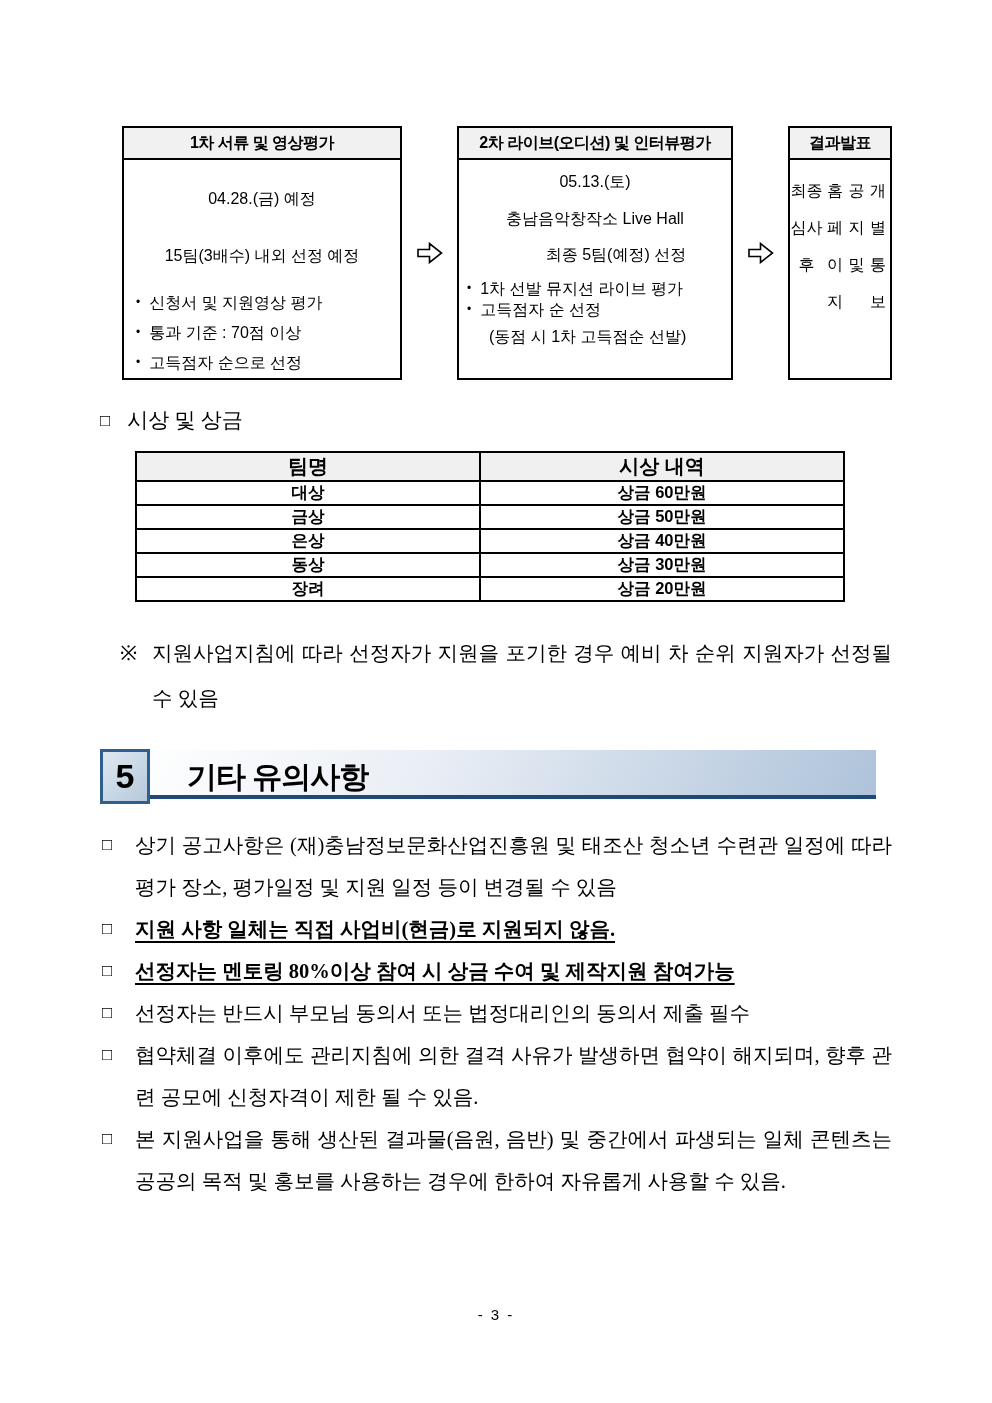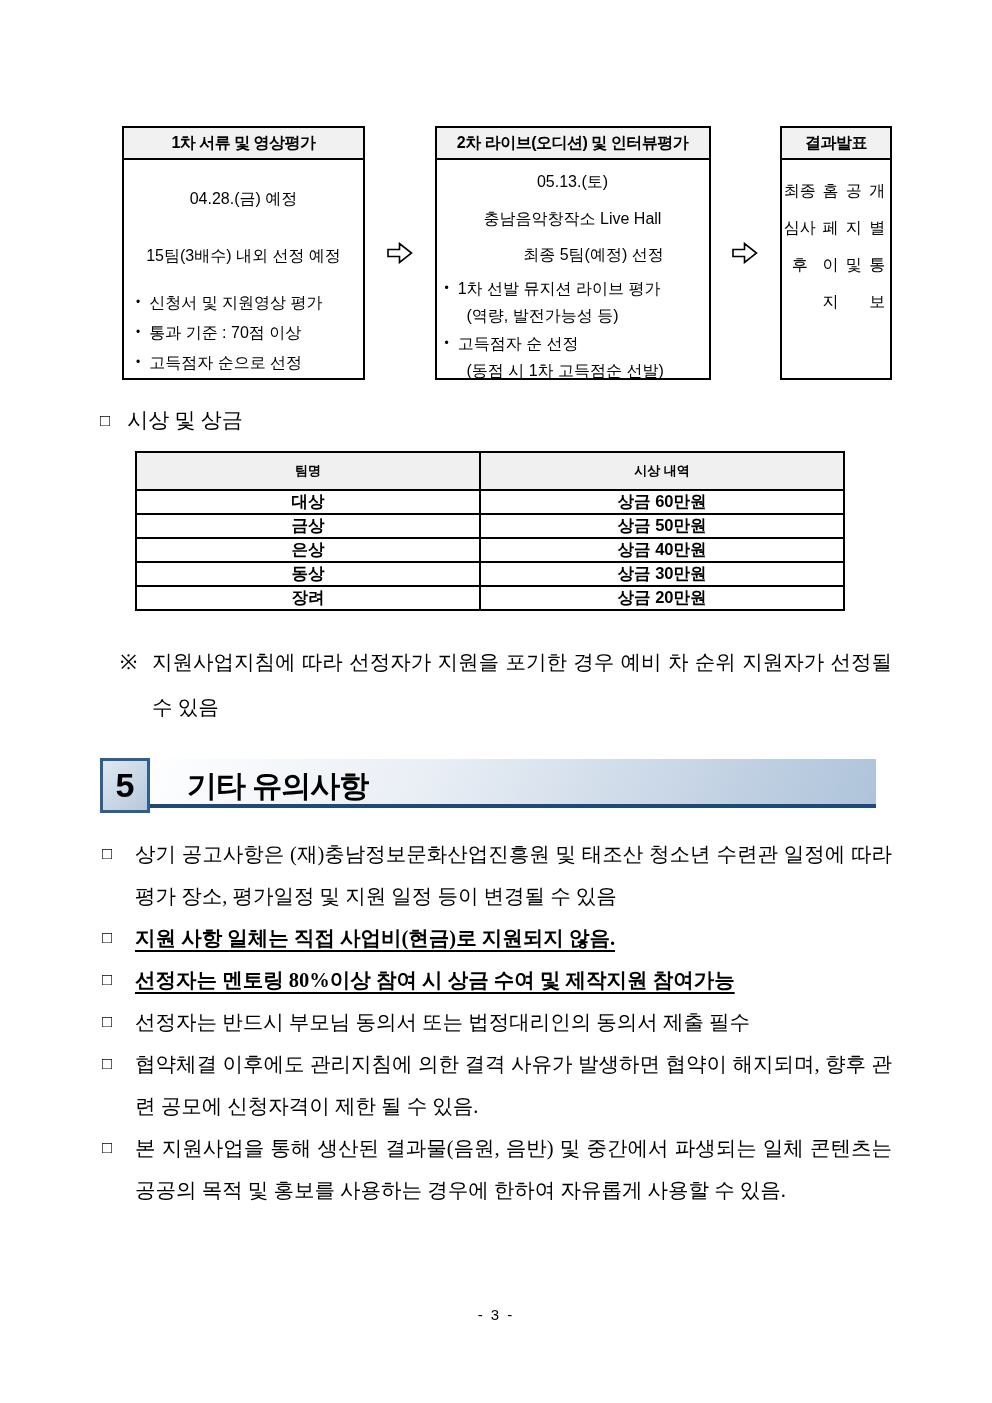--- a/index.html
+++ b/index.html
@@ -9,21 +9,21 @@
     font-family:"Liberation Serif","DejaVu Serif",serif; color:#000; overflow:hidden;
   }
   .content { padding:126px 100px 0 100px; }
 
   
   .flow { display:flex; align-items:stretch; margin-left:22px; height:254px; }
   .flow-box {
     border:2px solid #000; display:flex; flex-direction:column; background:#fff;
     font-family:"Liberation Sans","DejaVu Sans",sans-serif;
   }
-  .fb1 { width:243px; } .fb2 { width:276px; } .fb3 { width:112px; }
+  .fb1 { width:280px; } .fb2 { width:276px; } .fb3 { width:104px; }
   .flow-box-header {
     flex:0 0 32px; border-bottom:2px solid #000; background:#f1f1f1;
     font-weight:bold; font-size:16px; display:flex; align-items:center; justify-content:center;
     letter-spacing:-0.5px; white-space:nowrap;
   }
   .flow-box-body { flex:1; font-size:16px; line-height:21px; }
   .cline { text-align:center; }
   .fb1 .l1 { margin-top:28px; }
   .fb1 .l2 { margin-top:36px; }
   .fb1 .blist { margin-top:26px; padding-left:12px; }
@@ -40,21 +40,21 @@
   .flow-arrow { flex:1; display:flex; align-items:center; justify-content:center; }
 
   
   .awards-heading { margin-top:26px; font-size:21px; display:flex; align-items:baseline; gap:17px; }
   .awards-heading .sq { font-size:17px; position:relative; top:-1px; }
   table.awards {
     margin:17px 0 0 35px; width:710px; border-collapse:collapse; table-layout:fixed;
     font-family:"Liberation Sans","DejaVu Sans",sans-serif; font-size:16.5px;
   }
   table.awards th, table.awards td { border:2px solid #000; text-align:center; vertical-align:middle; }
-  table.awards th { background:#f0f0f0; height:38px; font-size:13px; font-weight:bold; }
+  table.awards th { background:#f0f0f0; height:28px; font-size:20px; font-weight:bold; }
   table.awards td { height:21px; font-weight:bold; }
 
   
   .note {
     margin-top:29px; position:relative; padding-left:52px; font-size:20.5px;
     line-height:45px; text-align:justify;
   }
   .note .mark { position:absolute; left:20px; top:0; }
 
   
@@ -128,21 +128,20 @@
         <div class="flow-box-header">2차 라이브(오디션) 및 인터뷰평가</div>
         <div class="flow-box-body">
           <div class="cline l1">05.13.(토)</div>
           <div class="cline l2">충남음악창작소 Live Hall</div>
           <div class="cline l3">최종 5팀(예정) 선정</div>
           <div class="blist">
             <div class="bullet-line">
               <span class="dot">•</span>
               <span>1차 선발 뮤지션 라이브 평가</span>
             </div>
-            <div class="subline">(역량, 발전가능성 등)</div>
             <div class="bullet-line">
               <span class="dot">•</span>
               <span>고득점자 순 선정</span>
             </div>
             <div class="subline">(동점 시 1차 고득점순 선발)</div>
           </div>
         </div>
       </div>
 
       <div class="flow-arrow">

